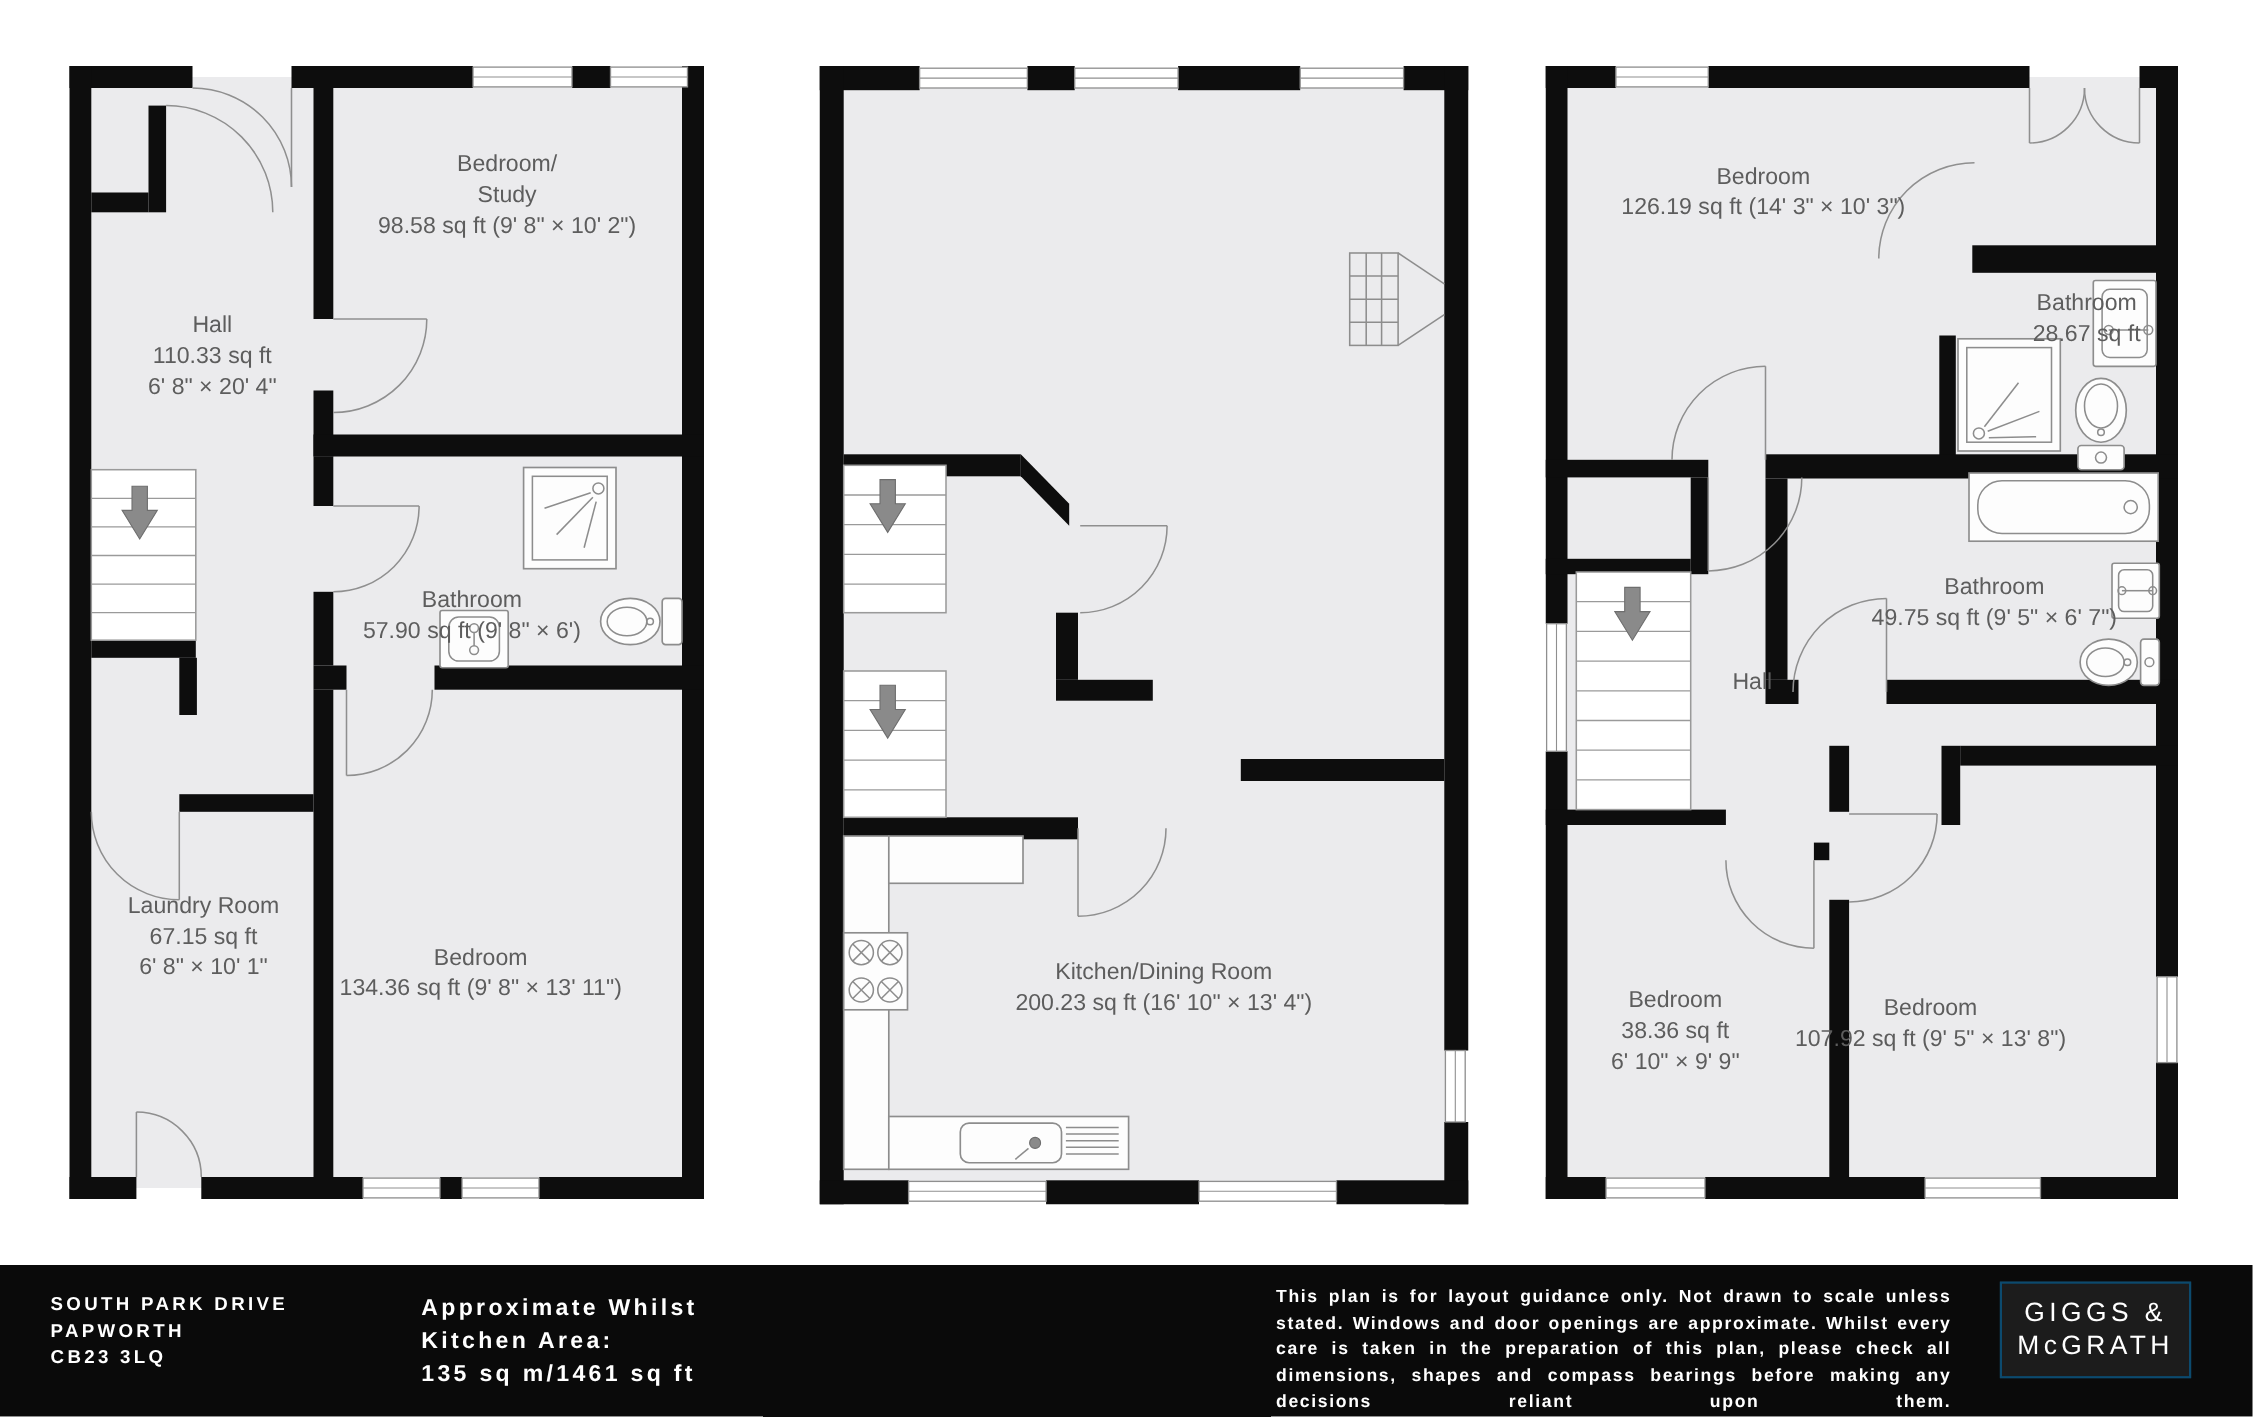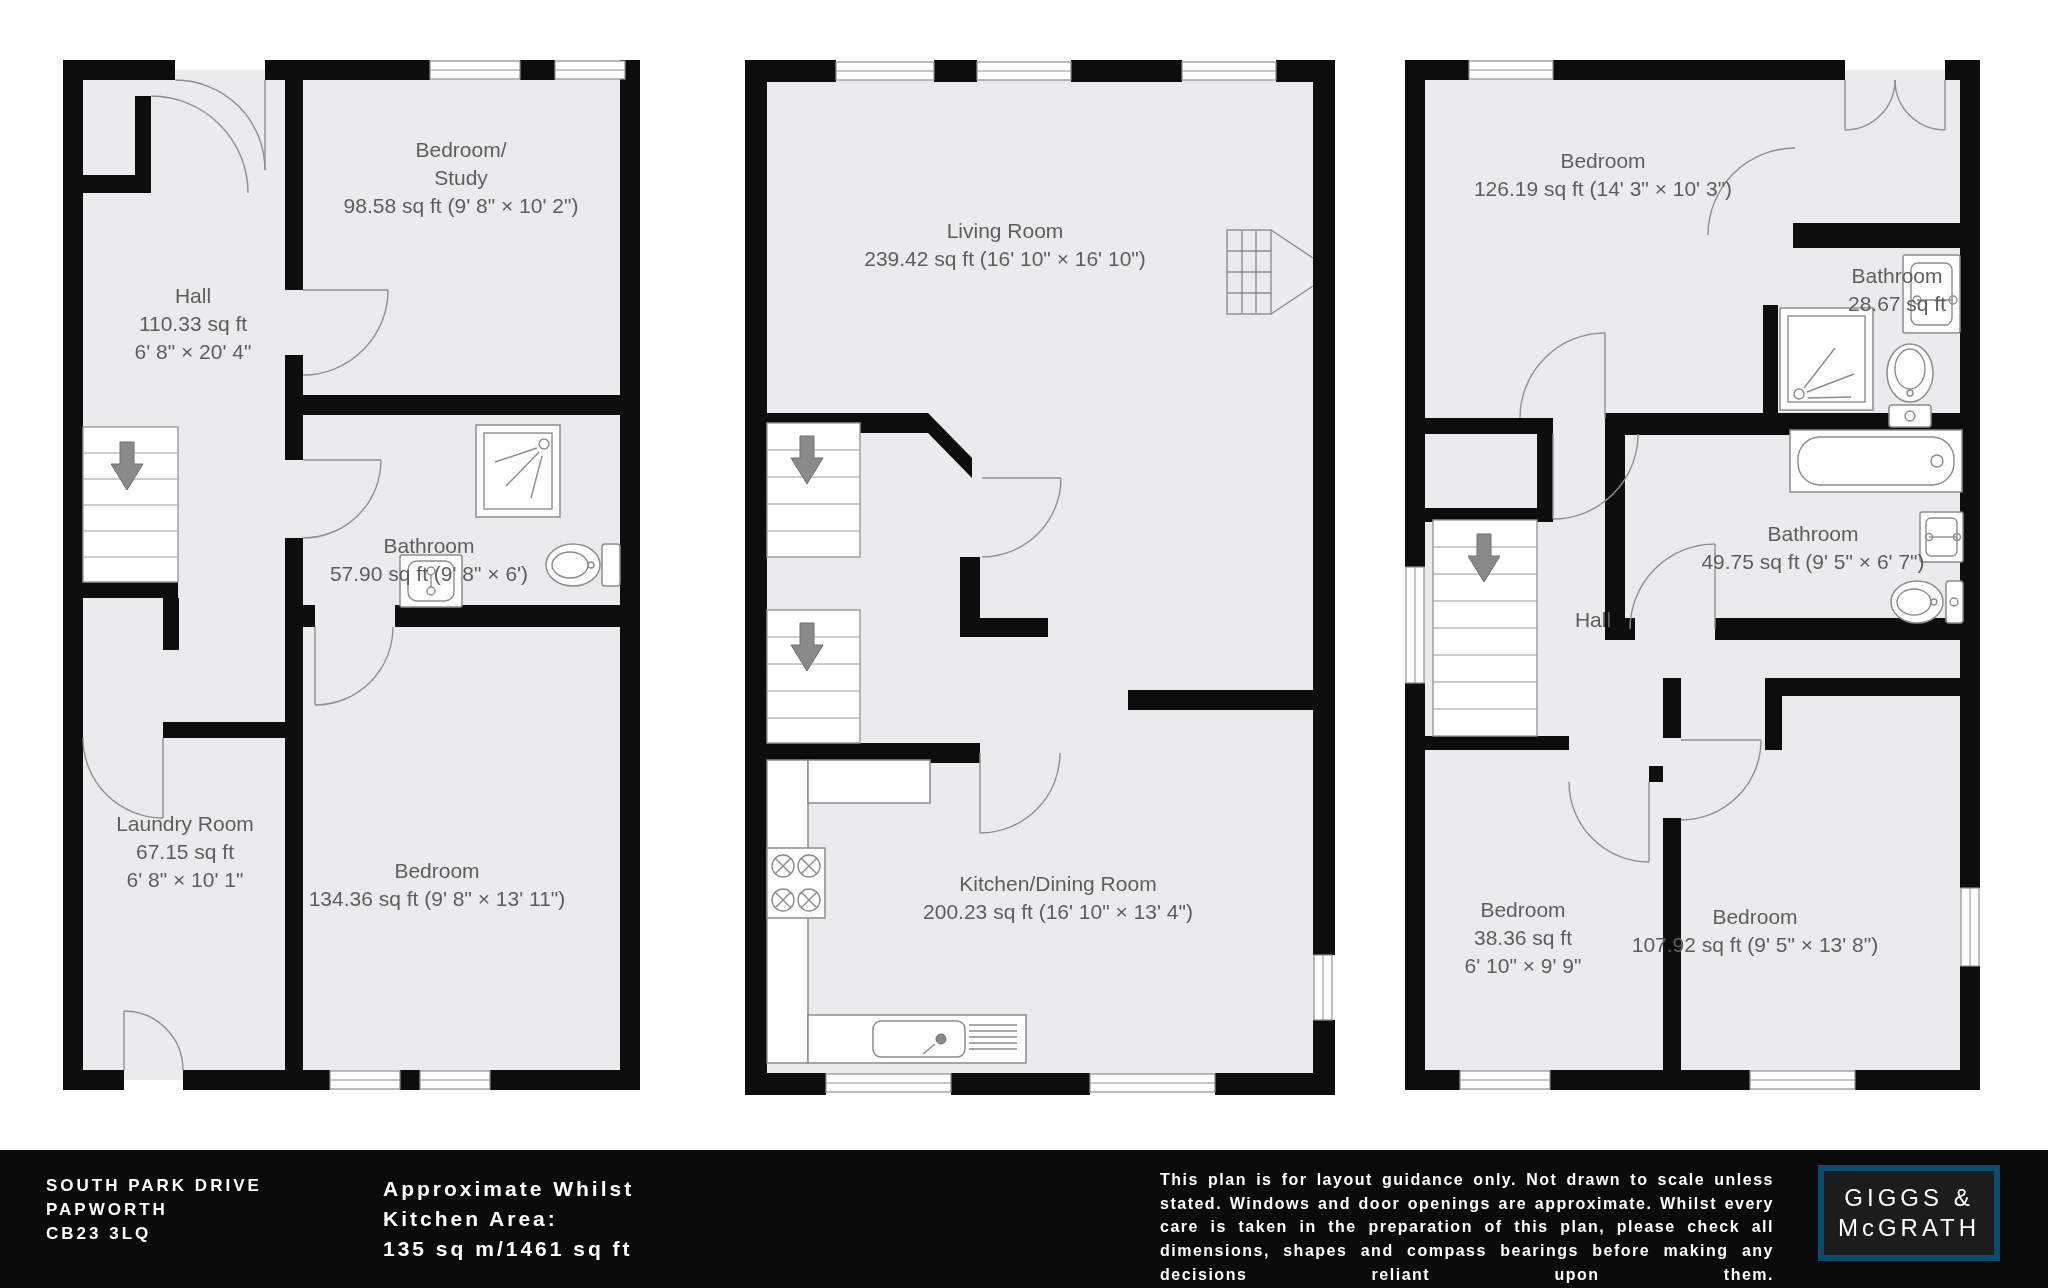--- a/index.html
+++ b/index.html
@@ -24,21 +24,21 @@
               color:#5d5d5d;font-size:21px;line-height:1.34;white-space:nowrap;}
   
   .footer{position:absolute;left:0;top:1150px;width:2048px;height:138px;background:#0a0a0a;color:#ffffff;}
   .addr{position:absolute;left:46px;top:24px;font-size:17px;font-weight:700;
         letter-spacing:3px;line-height:1.42;}
   .area{position:absolute;left:383px;top:24px;font-size:21px;font-weight:700;
         letter-spacing:3px;line-height:1.42;}
   .disclaimer{position:absolute;left:1160px;top:18px;width:614px;font-size:16px;font-weight:600;
         letter-spacing:1.5px;line-height:1.48;text-align:justify;text-align-last:justify;}
   .logo{position:absolute;left:1818px;top:15px;width:170px;height:84px;background:#1c1c1c;
-        border:6px solid #0c4a6e;display:flex;flex-direction:column;align-items:center;justify-content:center;
+        border:2px solid #0c4a6e;display:flex;flex-direction:column;align-items:center;justify-content:center;
         font-size:24px;letter-spacing:4px;line-height:1.25;font-weight:500;}
 </style>
 </head>
 <body>
 
 <div class="page">
 
   <div class="plan" style="left:63px;top:60px;width:577px;height:1030px">
     <svg width="577" height="1030" viewBox="0 0 577 1030">
       <rect class="floor" x="10" y="10" width="557" height="1010"></rect>
@@ -277,24 +277,20 @@
         <rect class="fx" x="128" y="961" width="92" height="36" rx="8"></rect>
         <circle class="arrow" cx="196" cy="979" r="5"></circle>
         <line class="fxl" x1="190" y1="984" x2="178" y2="994"></line>
         <line class="fxl" x1="224" y1="965" x2="272" y2="965"></line>
         <line class="fxl" x1="224" y1="971" x2="272" y2="971"></line>
         <line class="fxl" x1="224" y1="977" x2="272" y2="977"></line>
         <line class="fxl" x1="224" y1="983" x2="272" y2="983"></line>
         <line class="fxl" x1="224" y1="989" x2="272" y2="989"></line>
       </g>
     </svg>
-    <div class="room-label" style="left:260px;top:185px">
-      <div>Living Room</div>
-      <div>239.42 sq ft (16' 10" × 16' 10")</div>
-    </div>
     <div class="room-label" style="left:313px;top:838px">
       <div>Kitchen/Dining Room</div>
       <div>200.23 sq ft (16' 10" × 13' 4")</div>
     </div>
   </div>
 
   <div class="plan" style="left:1405px;top:60px;width:575px;height:1030px">
     <svg width="575" height="1030" viewBox="0 0 575 1030">
       <rect class="floor" x="10" y="10" width="555" height="1010"></rect>
       <g>

